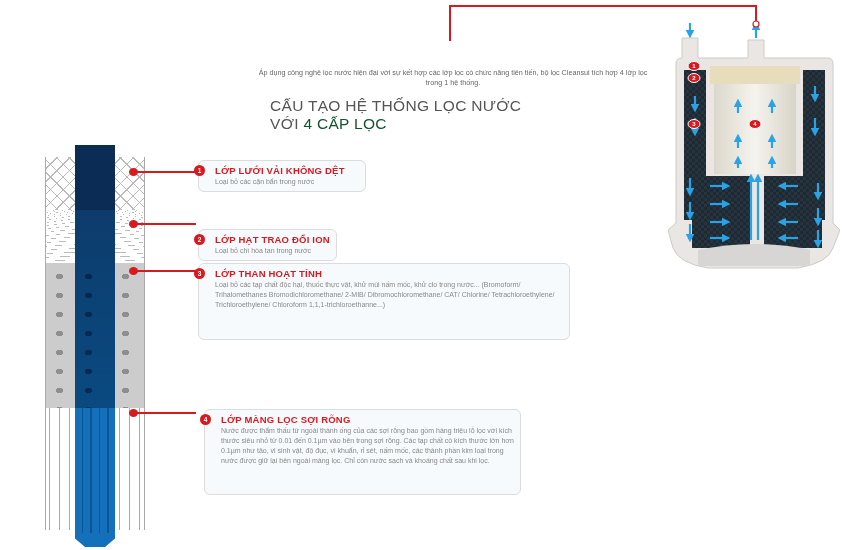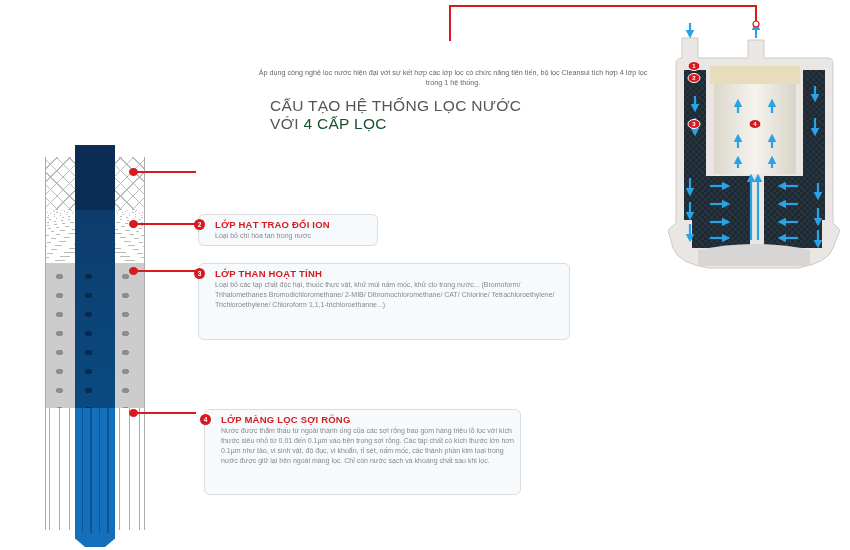--- a/index.html
+++ b/index.html
@@ -65,21 +65,26 @@
 
   <div class="dot" style="left:129px;top:168px"></div>
   <div class="lead" style="left:134px;top:171px;width:62px"></div>
   <div class="dot" style="left:129px;top:220px"></div>
   <div class="lead" style="left:134px;top:223px;width:62px"></div>
   <div class="dot" style="left:129px;top:267px"></div>
   <div class="lead" style="left:134px;top:270px;width:62px"></div>
   <div class="dot" style="left:129px;top:409px"></div>
   <div class="lead" style="left:134px;top:412px;width:62px"></div>
 
-  <div class="card" style="left:198px;top:214px;width:180px;height:32px">
+  <div class="card" style="left:198px;top:160px;width:168px;height:32px">
+    <span class="num">1</span>
+    <h3>LỚP LƯỚI VẢI KHÔNG DỆT</h3>
+    <p>Loại bỏ các cặn bẩn trong nước</p>
+  </div>
+  <div class="card" style="left:198px;top:229px;width:139px;height:32px">
     <span class="num">2</span>
     <h3>LỚP HẠT TRAO ĐỔI ION</h3>
     <p>Loại bỏ chì hòa tan trong nước</p>
   </div>
   <div class="card" style="left:198px;top:263px;width:372px;height:77px">
     <span class="num">3</span>
     <h3>LỚP THAN HOẠT TÍNH</h3>
     <p>Loại bỏ các tạp chất độc hại, thuốc thực vật, khử mùi nấm mốc, khử clo trong nước... (Bromoform/ Trihalomethanes Bromodichloromethane/ 2-MIB/ Dibromochloromethane/ CAT/ Chlorine/ Tetrachloroethylene/ Trichloroethylene/ Chloroform 1,1,1-trichloroethanne...)</p>
   </div>
   <div class="card" style="left:204px;top:409px;width:317px;height:86px">

